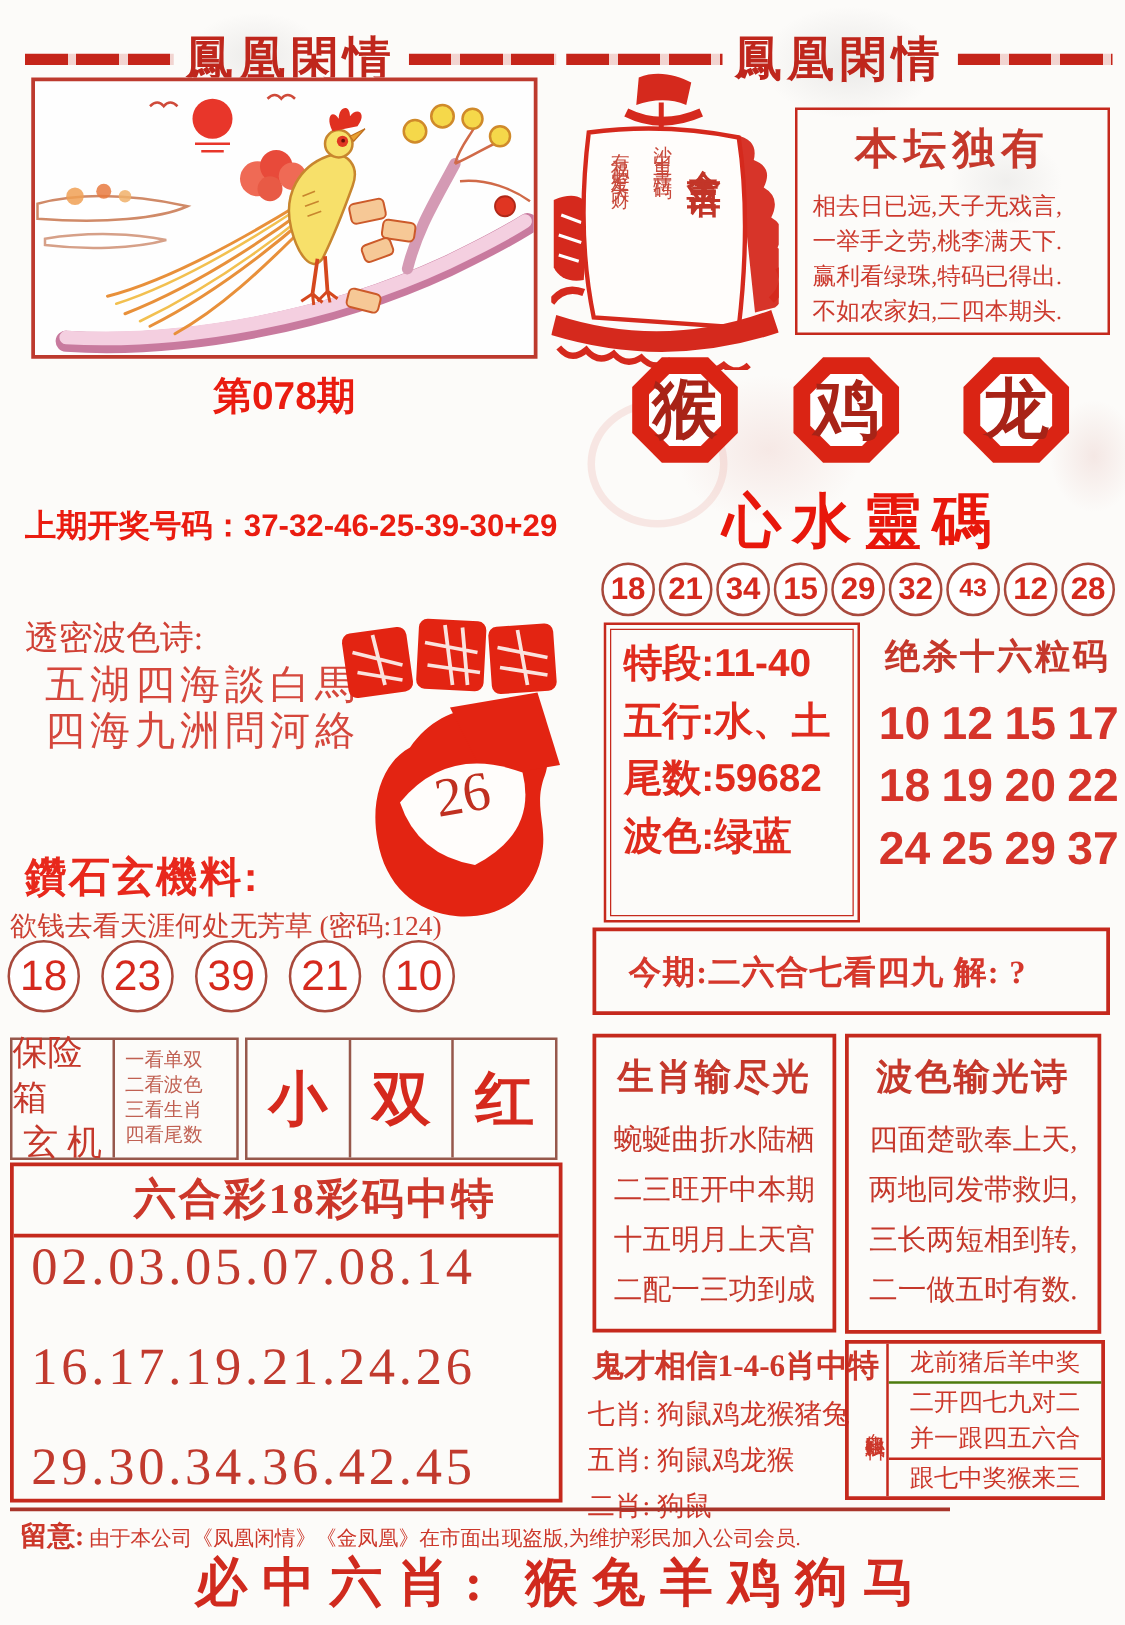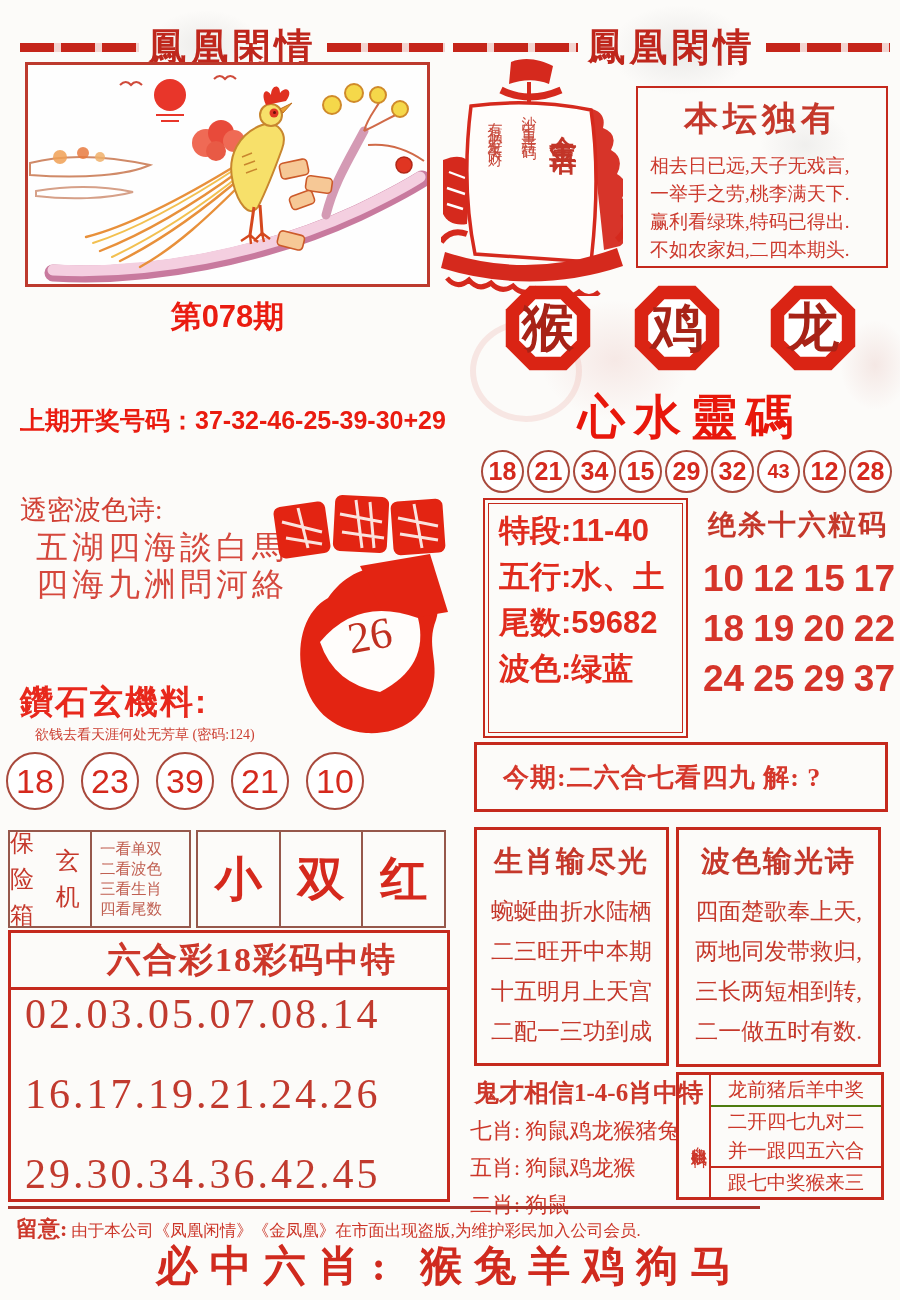--- a/index.html
+++ b/index.html
@@ -234,35 +234,35 @@
     </div>
     <div style="display:flex;justify-content:space-between;margin-top:8px;">
       <span>24</span>
         <span>25</span>
         <span>29</span>
         <span>37</span>
     </div>
   </div>
 
   <div class="abs sans" style="left:20px;top:680px;font-size:33px;font-weight:900;color:#e8281c;letter-spacing:2px;">鑽石玄機料:</div>
-  <div class="abs serif" style="left:35px;top:726px;font-size:14px;color:#cc4033;">欲钱去看天涯何处无芳草 (密码:124)</div>
+  <div class="abs serif" style="left:8px;top:726px;font-size:22px;color:#cc4033;">欲钱去看天涯何处无芳草 (密码:124)</div>
   <div class="abs sans" style="left:6px;top:752px;display:flex;gap:17px;">
     <div class="circ" style="width:58px;height:58px;font-size:34px;">18</div>
     <div class="circ" style="width:58px;height:58px;font-size:34px;">23</div>
     <div class="circ" style="width:58px;height:58px;font-size:34px;">39</div>
     <div class="circ" style="width:58px;height:58px;font-size:34px;">21</div>
     <div class="circ" style="width:58px;height:58px;font-size:34px;">10</div>
   </div>
 
   <div class="bx" style="left:474px;top:742px;width:414px;height:70px;display:flex;align-items:center;">
     <div class="serif" style="margin-left:26px;font-size:26px;font-weight:bold;color:#d5372b;letter-spacing:1px;">今期:二六合七看四九 解: ?</div>
   </div>
 
   <div class="abs" style="left:8px;top:830px;width:179px;height:94px;border:2px solid #96584c;display:flex;">
-    <div class="serif" style="width:80px;border-right:2px solid #96584c;display:flex;flex-direction:row;justify-content:center;align-items:center;color:#c5382b;font-size:24px;line-height:36px;">
+    <div class="serif" style="width:80px;border-right:2px solid #96584c;display:flex;flex-direction:column;justify-content:center;align-items:center;color:#c5382b;font-size:28px;line-height:36px;">
       <div>保险箱</div>
       <div>玄 机</div>
     </div>
     <div class="serif" style="flex:1;display:flex;flex-direction:column;justify-content:center;padding-left:8px;color:#c06052;font-size:15.5px;line-height:20px;">
       <div>一看单双</div>
       <div>二看波色</div>
       <div>三看生肖</div>
       <div>四看尾数</div>
     </div>
   </div>

